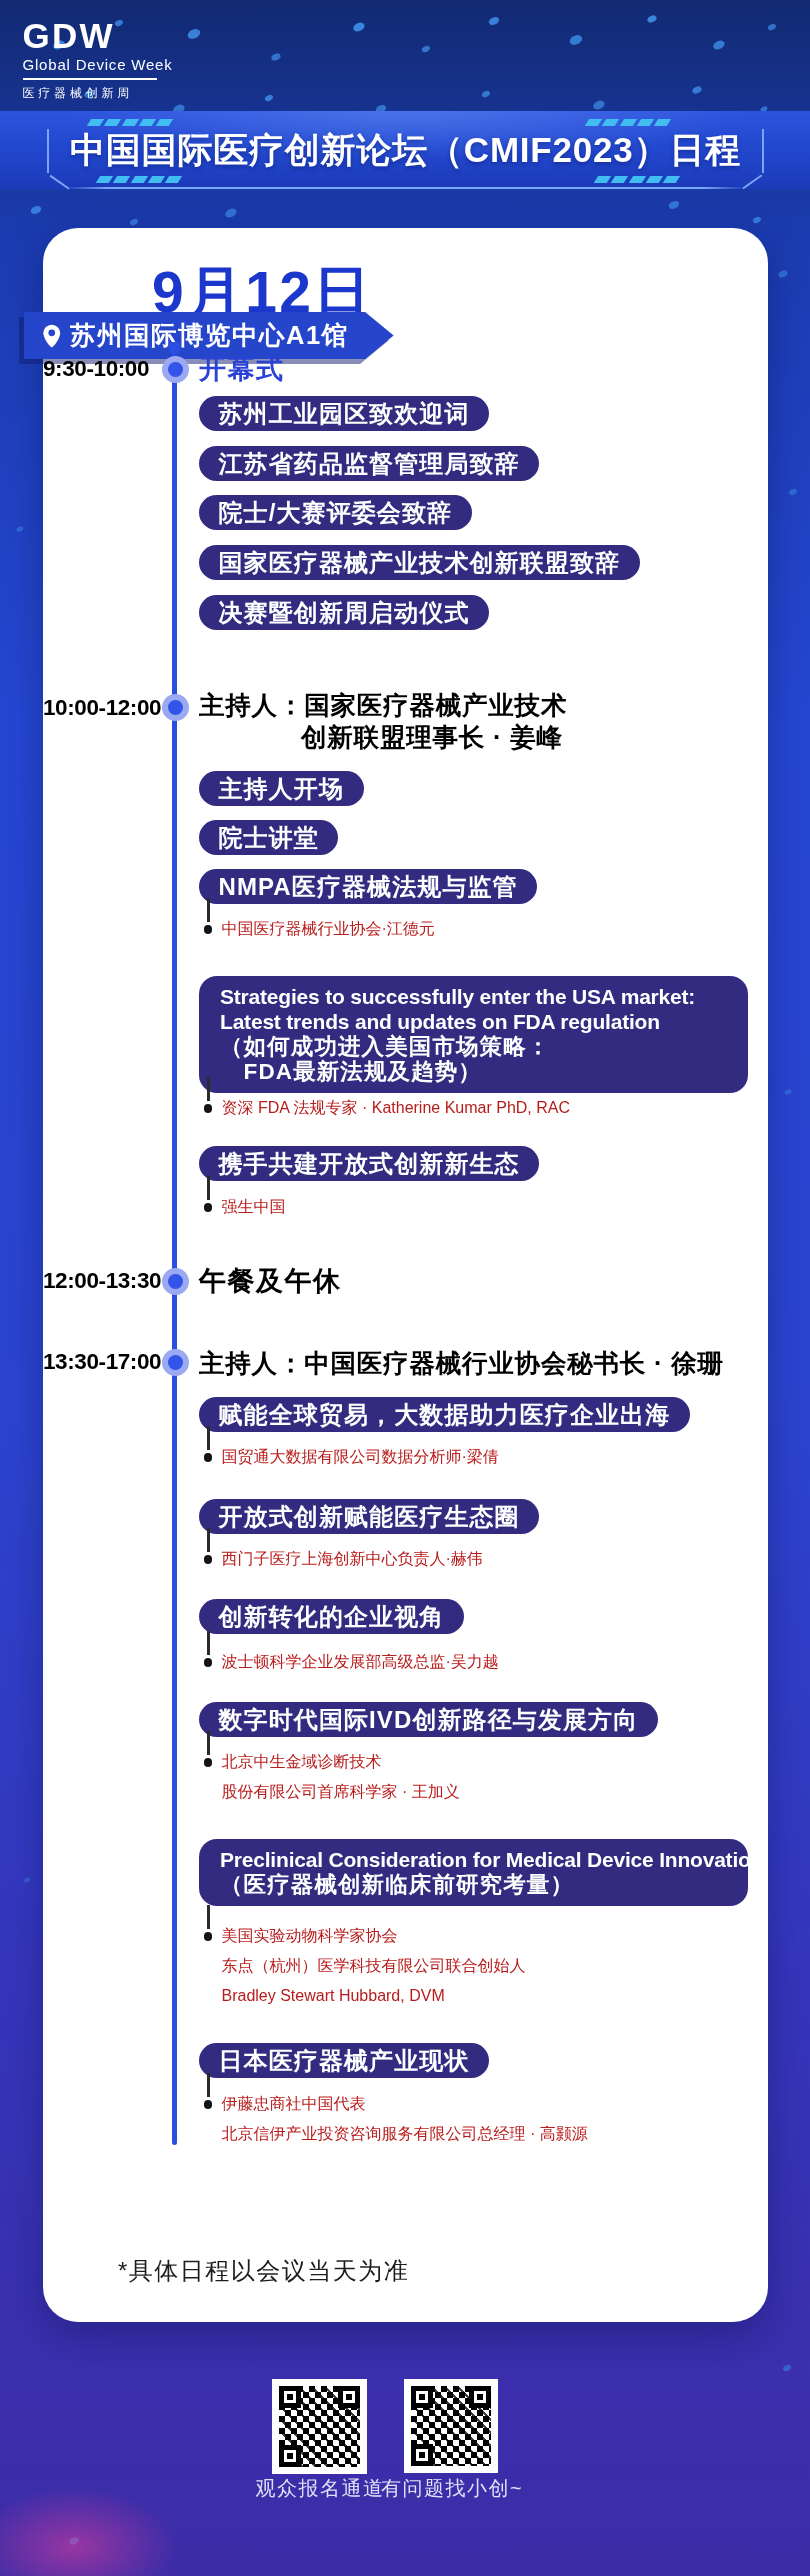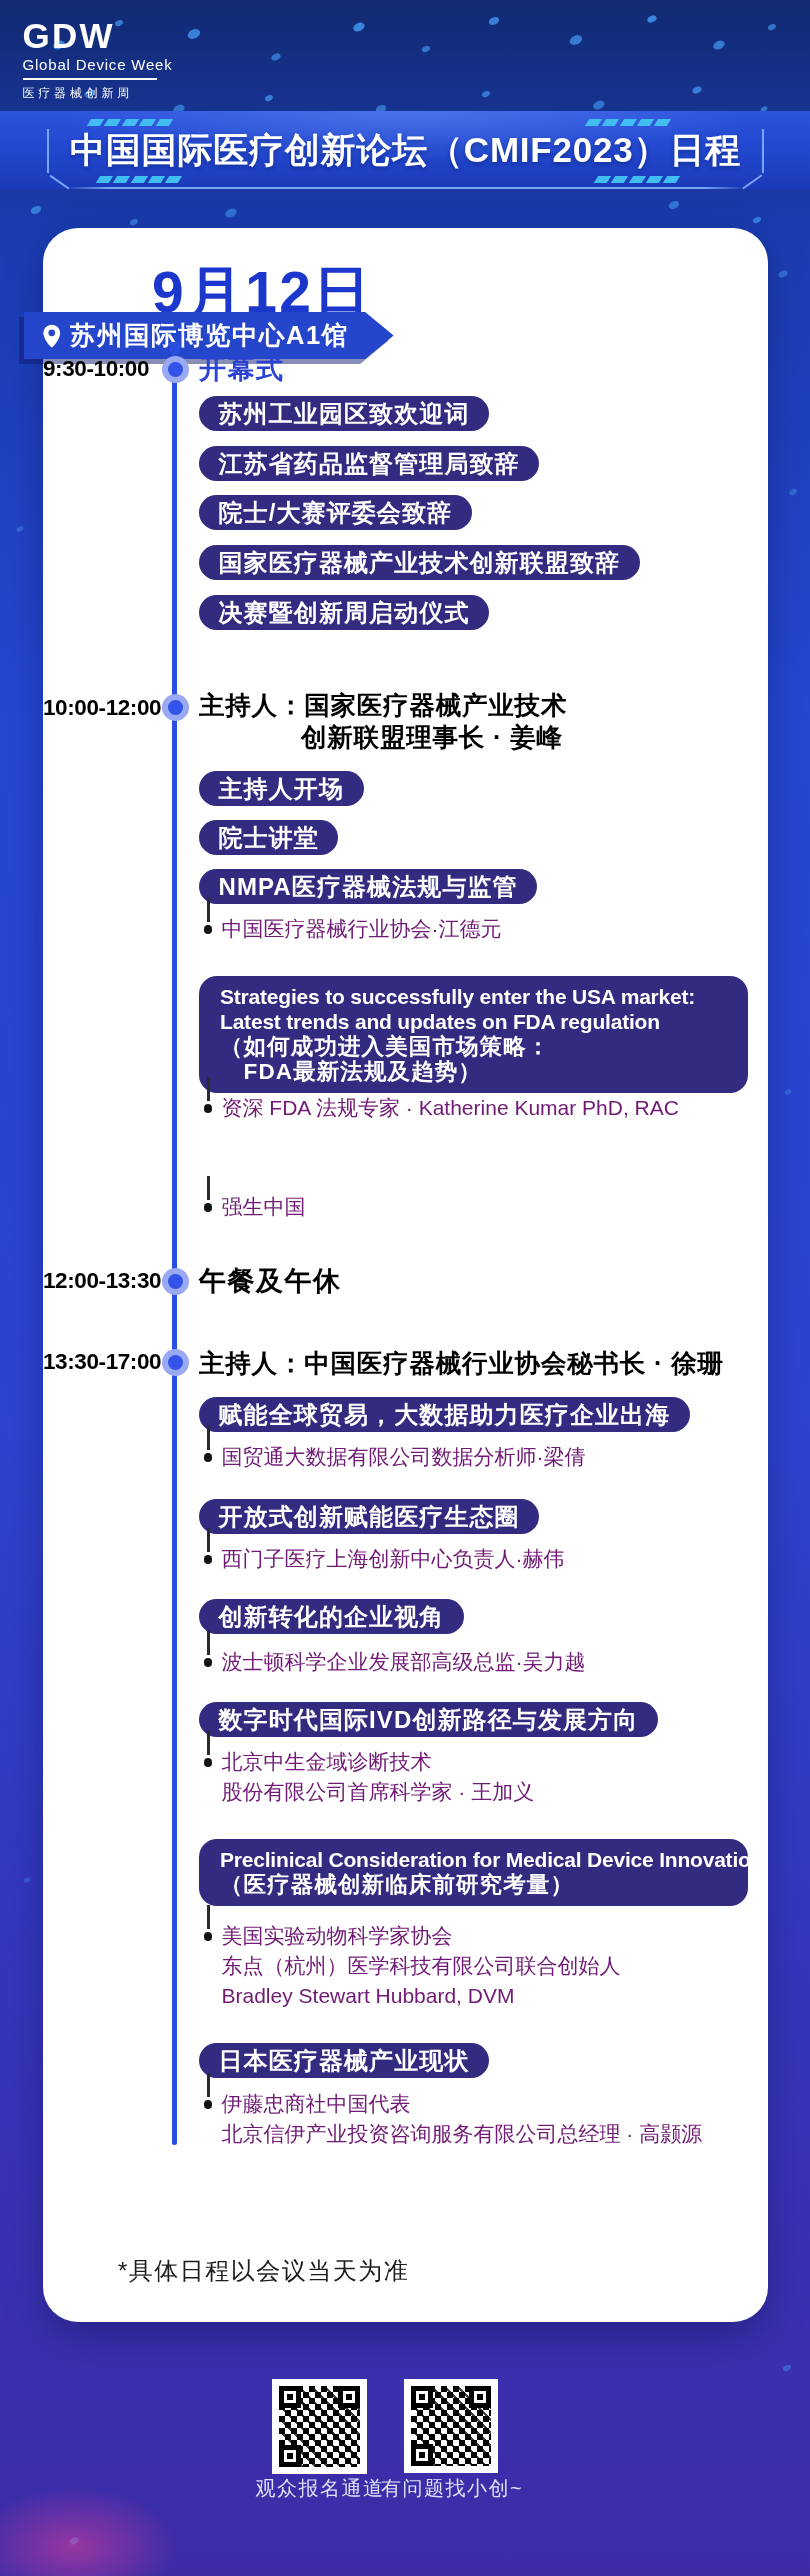--- a/index.html
+++ b/index.html
@@ -57,21 +57,21 @@
   .section-title{position:absolute;left:156px;font-size:27px;font-weight:800;line-height:31.5px;letter-spacing:1.5px;white-space:nowrap;}
   .title-blue{color:#2a43d4;} .title-black{color:#000;}
   .host{position:absolute;left:156px;font-size:25.5px;font-weight:800;color:#000;line-height:31.5px;letter-spacing:0.8px;white-space:nowrap;}
   .host .host-line2{padding-left:102px;}
   .pill{position:absolute;left:156px;height:35px;line-height:35px;padding:0 19.5px;border-radius:21px;
     background:#332b80;color:#fff;font-size:24px;font-weight:700;letter-spacing:1.1px;white-space:nowrap;}
   .pill.multi{height:auto;line-height:25px;padding:7.5px 21px 9px;border-radius:18px;width:549px;letter-spacing:0.4px;}
   .pill.multi .pl-en{font-size:21px;letter-spacing:-0.2px;white-space:nowrap;}
   .pill.multi .pl-cn{font-size:22.5px;letter-spacing:1.1px;white-space:nowrap;}
   .speaker-block{position:absolute;left:156px;}
-  .speaker-line{position:relative;font-size:21px;line-height:30px;color:#701a75;padding-left:22.5px;white-space:nowrap;font-weight:500;}
+  .speaker-line{position:relative;font-size:16px;line-height:30px;color:#b91c1c;padding-left:22.5px;white-space:nowrap;font-weight:500;}
   .speaker-line .bullet{position:absolute;left:4.5px;top:11.3px;width:8.3px;height:8.3px;border-radius:50%;background:#141414;}
   .connector{position:absolute;left:8.3px;top:-16.5px;width:2.3px;height:24px;background:#2a2a2a;}
   .footnote{position:absolute;left:75px;top:2027px;font-size:24px;color:#1c1c1c;letter-spacing:1.5px;}
   
   .qr{position:absolute;background:#fff;padding:6.8px;}
   .qr-pattern{position:relative;width:100%;height:100%;
     background:
       repeating-linear-gradient(45deg,transparent 0 6.8px,rgba(0,0,0,.75) 6.8px 9px),
       repeating-conic-gradient(#000 0% 25%,#fff 25% 50%);
     background-size:auto,12px 12px;}
@@ -203,20 +203,21 @@
         <div class="pill multi" style="top: 748px;">
           <div class="pl-en">Strategies to successfully enter the USA market:</div>
           <div class="pl-en">Latest trends and updates on FDA regulation</div>
           <div class="pl-cn">（如何成功进入美国市场策略：</div>
           <div class="pl-cn">　FDA最新法规及趋势）</div>
         </div>
         <div class="speaker-block" style="top: 865px;">
           <span class="connector"></span>
           <div class="speaker-line first"><span class="bullet"></span>资深 FDA 法规专家 ·  Katherine Kumar PhD, RAC</div>
         </div>
+        <div class="pill" style="top: 918px;">携手共建开放式创新新生态</div>
         <div class="speaker-block" style="top: 964px;">
           <span class="connector"></span>
           <div class="speaker-line first"><span class="bullet"></span>强生中国</div>
         </div>
         <div class="time" style="top: 1038px;">12:00-13:30</div>
         <div class="tl-dot" style="top: 1040px;"></div>
         <div class="section-title title-black" style="top: 1038px;">午餐及午休</div>
         <div class="time" style="top: 1119px;">13:30-17:00</div>
         <div class="tl-dot" style="top: 1121px;"></div>
         <div class="host" style="top: 1120px;">

